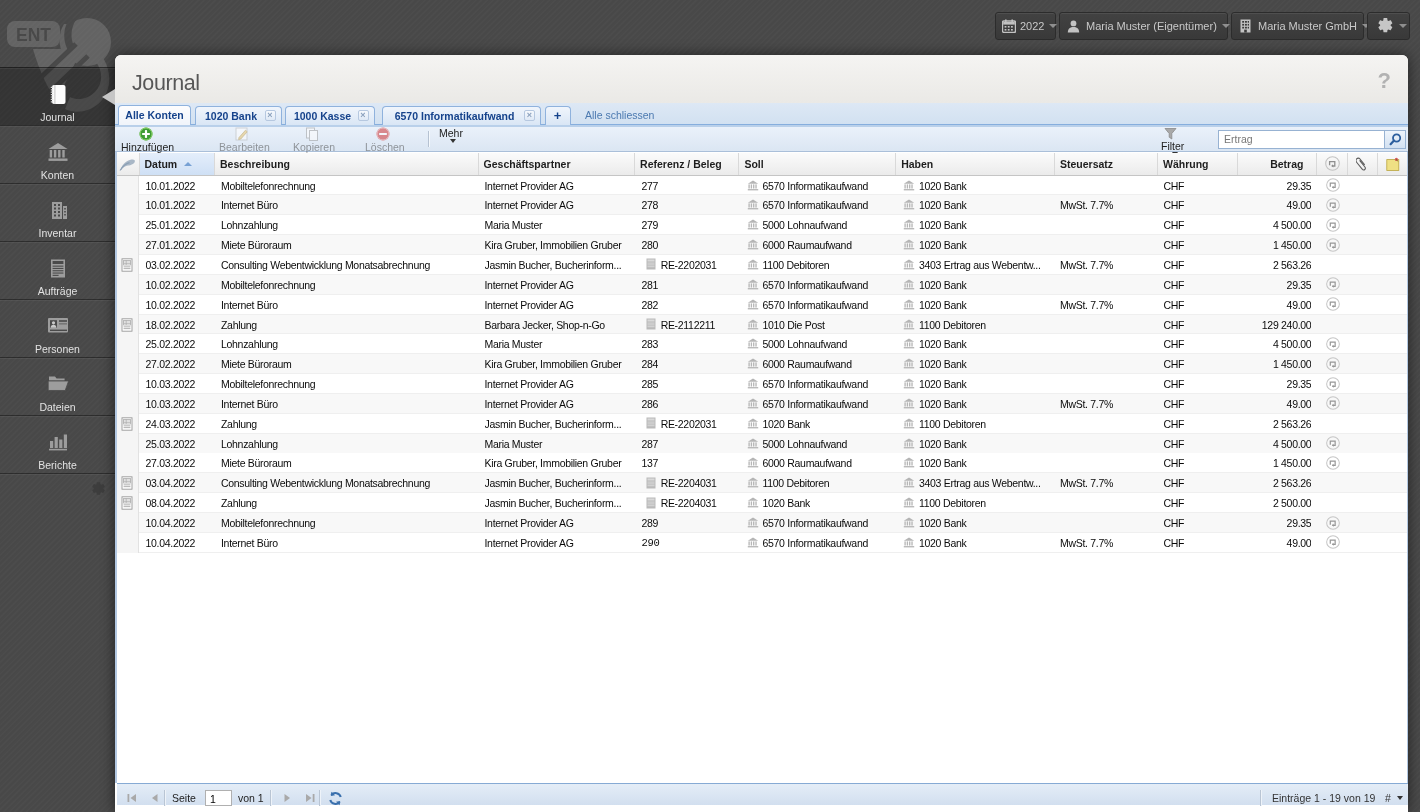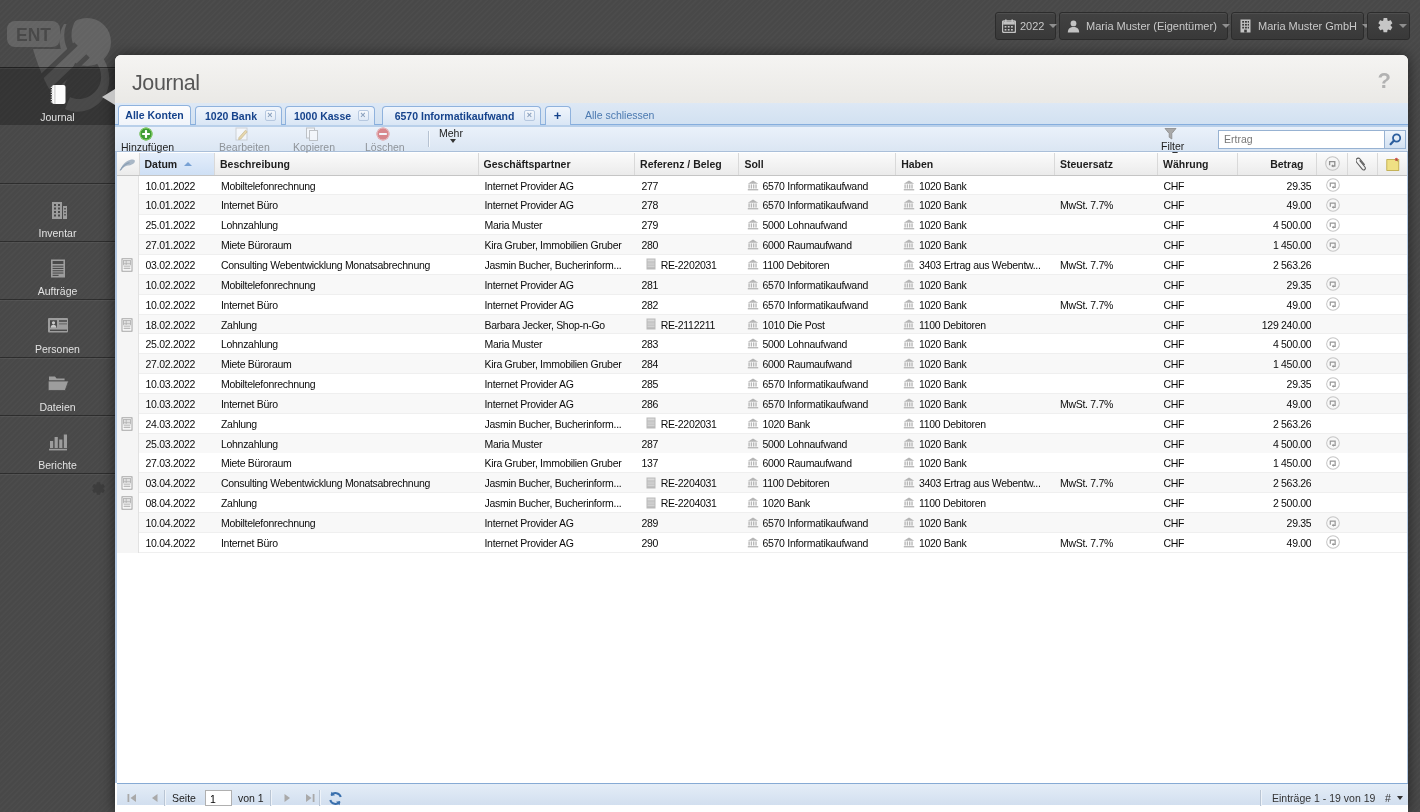--- a/index.html
+++ b/index.html
@@ -140,20 +140,33 @@
           <rect x="2.2" y="5.2" width="2.6" height="1.2" rx="0.6"></rect>
           <rect x="2.2" y="7.6" width="2.6" height="1.2" rx="0.6"></rect>
           <rect x="2.2" y="10.0" width="2.6" height="1.2" rx="0.6"></rect>
           <rect x="2.2" y="12.4" width="2.6" height="1.2" rx="0.6"></rect>
           <rect x="2.2" y="14.8" width="2.6" height="1.2" rx="0.6"></rect>
           <rect x="2.2" y="17.2" width="2.6" height="1.2" rx="0.6"></rect>
         </g>
       </svg>
       <div class="lbl">Journal</div>
     </div>
+<div class="sitem" style="top:70px">
+      <svg width="21" height="20" viewBox="0 0 21 20">
+        <g fill="#9d9d9d">
+          <path d="M10.5 1 L20 7 H1 z"></path>
+          <rect x="2.2" y="8" width="2.4" height="7.5"></rect>
+          <rect x="6.4" y="8" width="2.4" height="7.5"></rect>
+          <rect x="10.6" y="8" width="2.4" height="7.5"></rect>
+          <rect x="14.8" y="8" width="2.4" height="7.5"></rect>
+          <rect x="1" y="16.5" width="19" height="2.4"></rect>
+        </g>
+      </svg>
+      <div class="lbl">Konten</div>
+    </div>
 <div class="sitem" style="top:128px">
       <svg width="20" height="21" viewBox="0 0 20 21">
         <g fill="#9d9d9d">
           <path fill-rule="evenodd" d="M4 2 h10 v17 h-10 z M6 4 h2 v2 h-2z M10 4 h2 v2 h-2z M6 7.5 h2 v2 h-2z M10 7.5 h2 v2 h-2z M6 11 h2 v2 h-2z M10 11 h2 v2 h-2z M6 14.5 h2 v2 h-2z M10 14.5 h2 v2 h-2z"></path>
           <path fill-rule="evenodd" d="M15 6 h4 v13 h-4 z M16.2 8 h1.6 v1.6 h-1.6z M16.2 11 h1.6 v1.6 h-1.6z M16.2 14 h1.6 v1.6 h-1.6z"></path>
         </g>
       </svg>
       <div class="lbl">Inventar</div>
     </div>
 <div class="sitem" style="top:186px">
@@ -968,21 +981,21 @@
             <circle cx="7.5" cy="7.5" r="6.8" fill="none" stroke="#c6c6c6" stroke-width="1.1"></circle>
             <path d="M4.6 9.3 V5.6 h5.2 v4.4 h-3" fill="none" stroke="#979797" stroke-width="1.3"></path>
             <path d="M8 8.2 L6.3 10 L8.4 11.4 z" fill="#979797"></path>
           </svg></span>
       </div>
 <div class="row" style="top:357.3px">
         <div class="firstcol"></div>
         <span class="rc" style="left:30.5px;">10.04.2022</span>
         <span class="rc" style="left:106px;width:255px;">Internet Büro</span>
         <span class="rc" style="left:369.5px;width:148px;">Internet Provider AG</span>
-        <span class="rc" style="left:526.5px;">290</span>
+        <span class="rc" style="left:526.5px;font-family:Liberation Mono, monospace;">290</span>
         <span class="rc" style="left:631.5px;"><svg width="12" height="11" viewBox="0 0 21 20" style="vertical-align:-1px">
             <g fill="#b5b5b5">
               <path d="M10.5 1 L20 7 H1 z"></path>
               <rect x="2.2" y="8" width="2.4" height="7.5"></rect>
               <rect x="6.4" y="8" width="2.4" height="7.5"></rect>
               <rect x="10.6" y="8" width="2.4" height="7.5"></rect>
               <rect x="14.8" y="8" width="2.4" height="7.5"></rect>
               <rect x="1" y="16.5" width="19" height="2.4"></rect>
             </g>
           </svg><span style="margin-left:4px">6570 Informatikaufwand</span></span>

